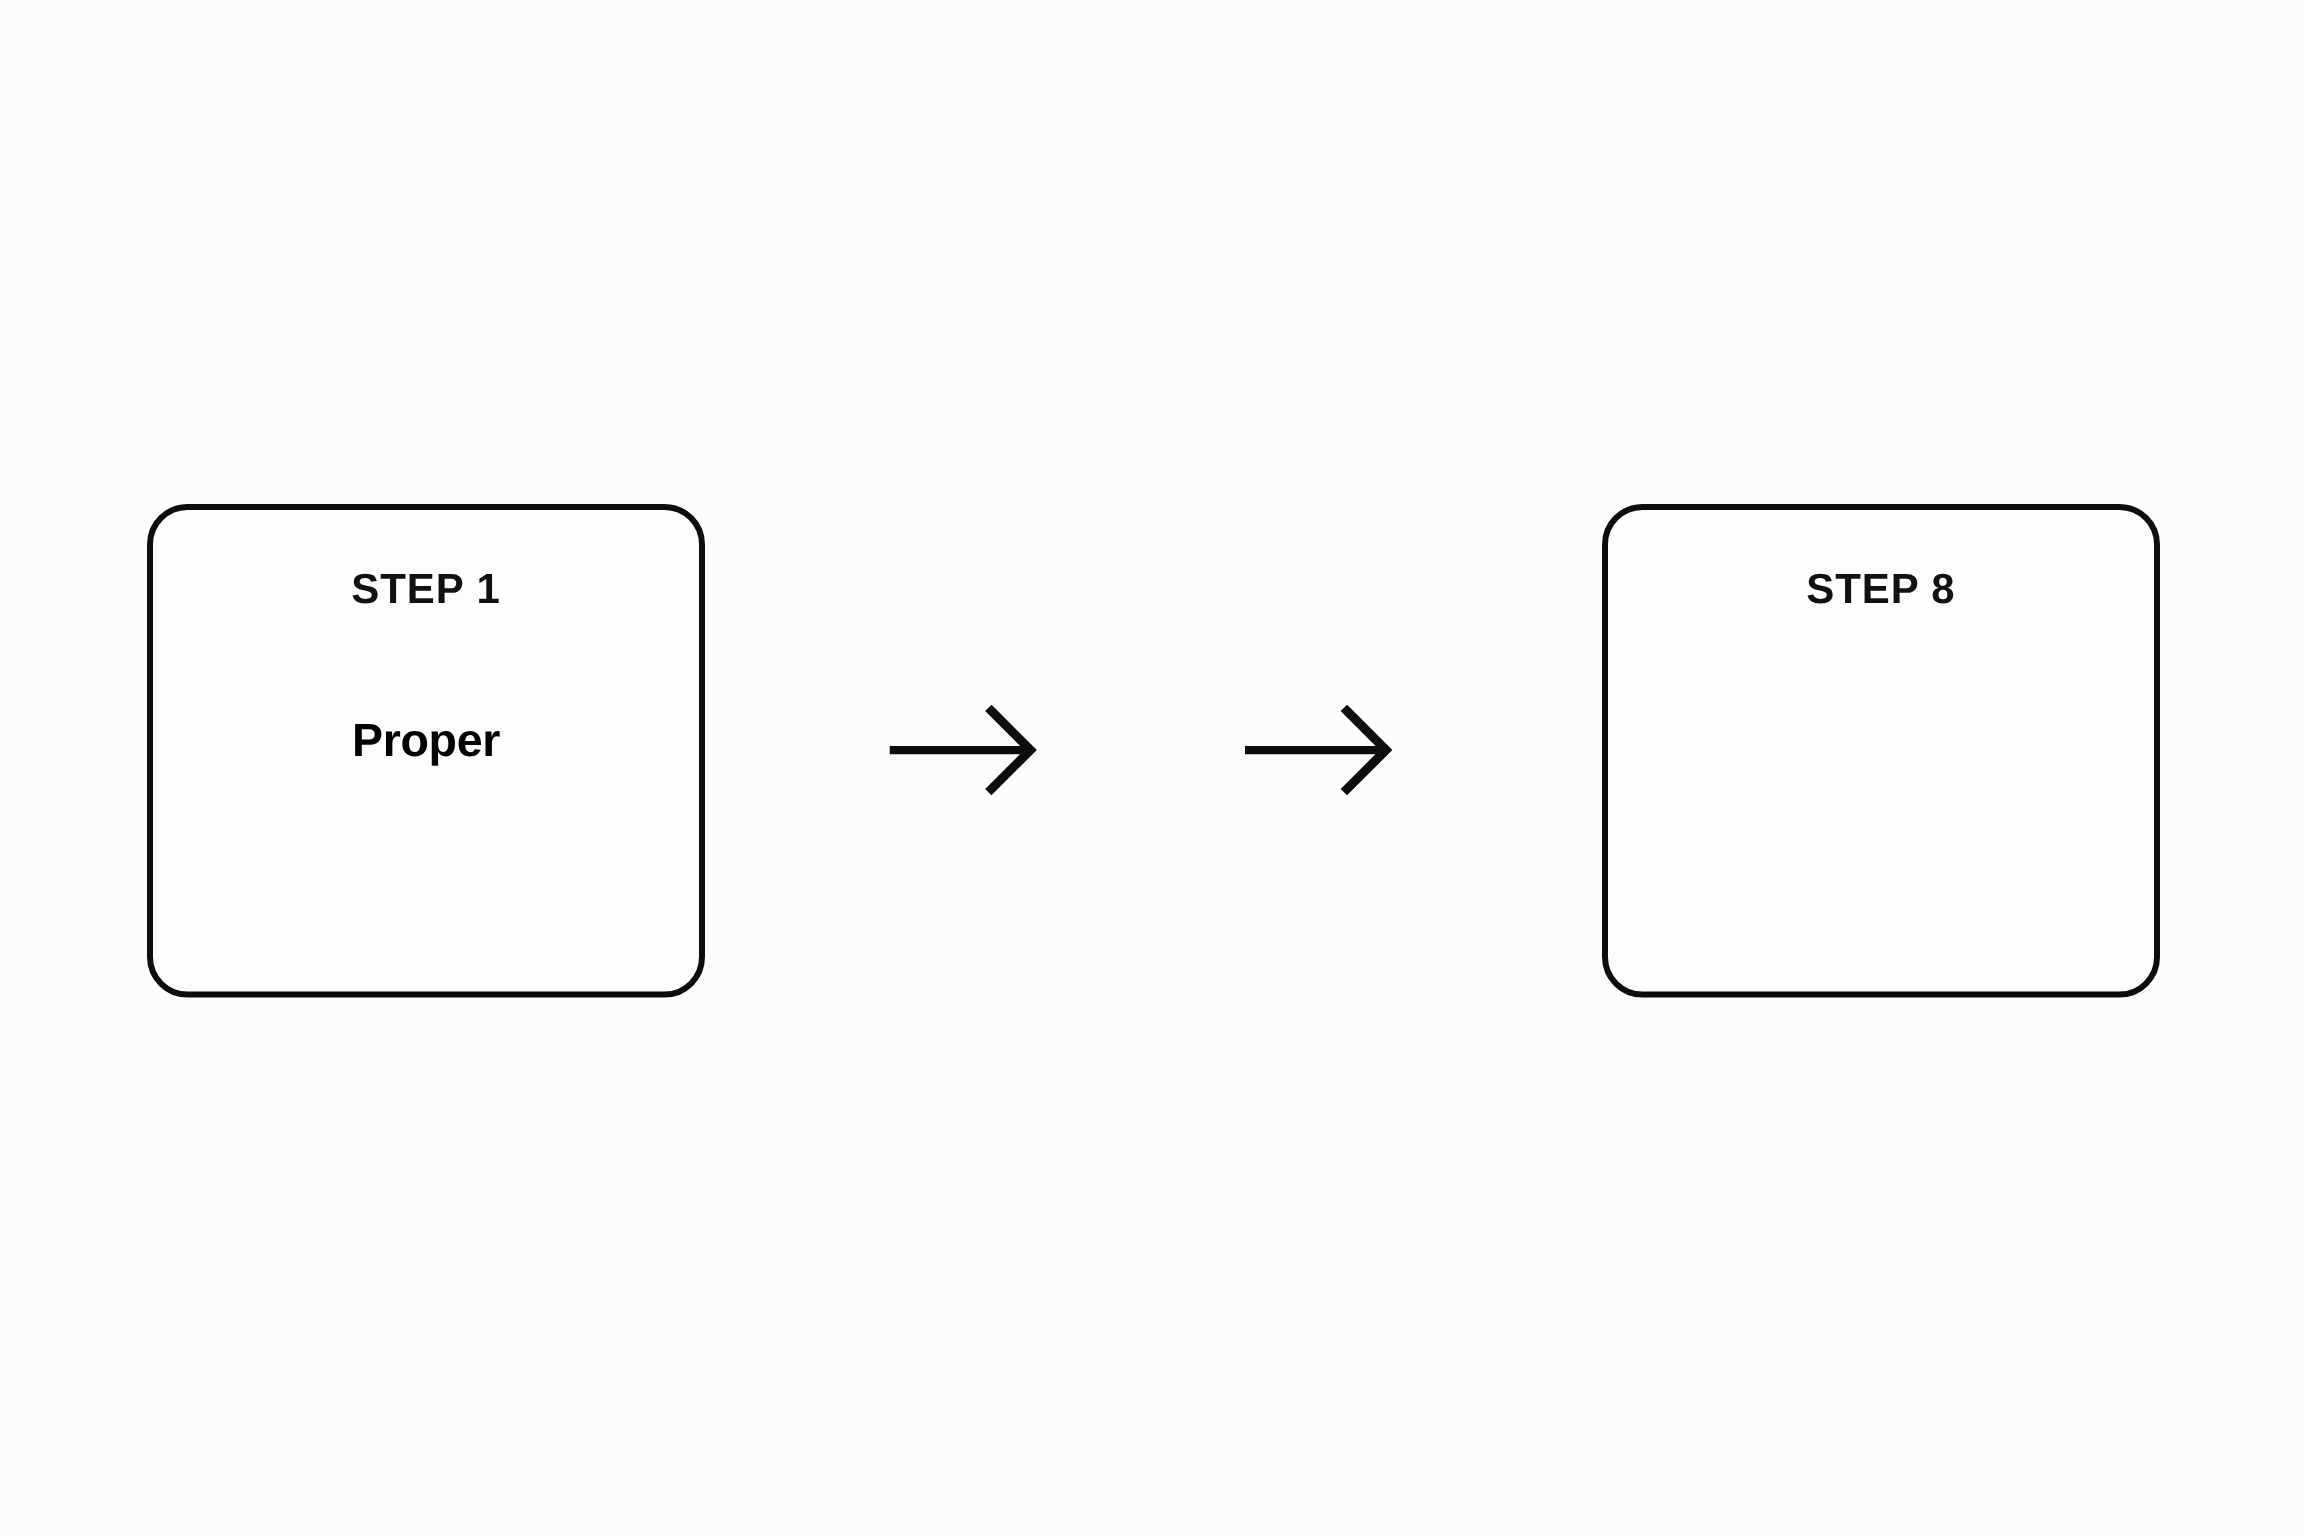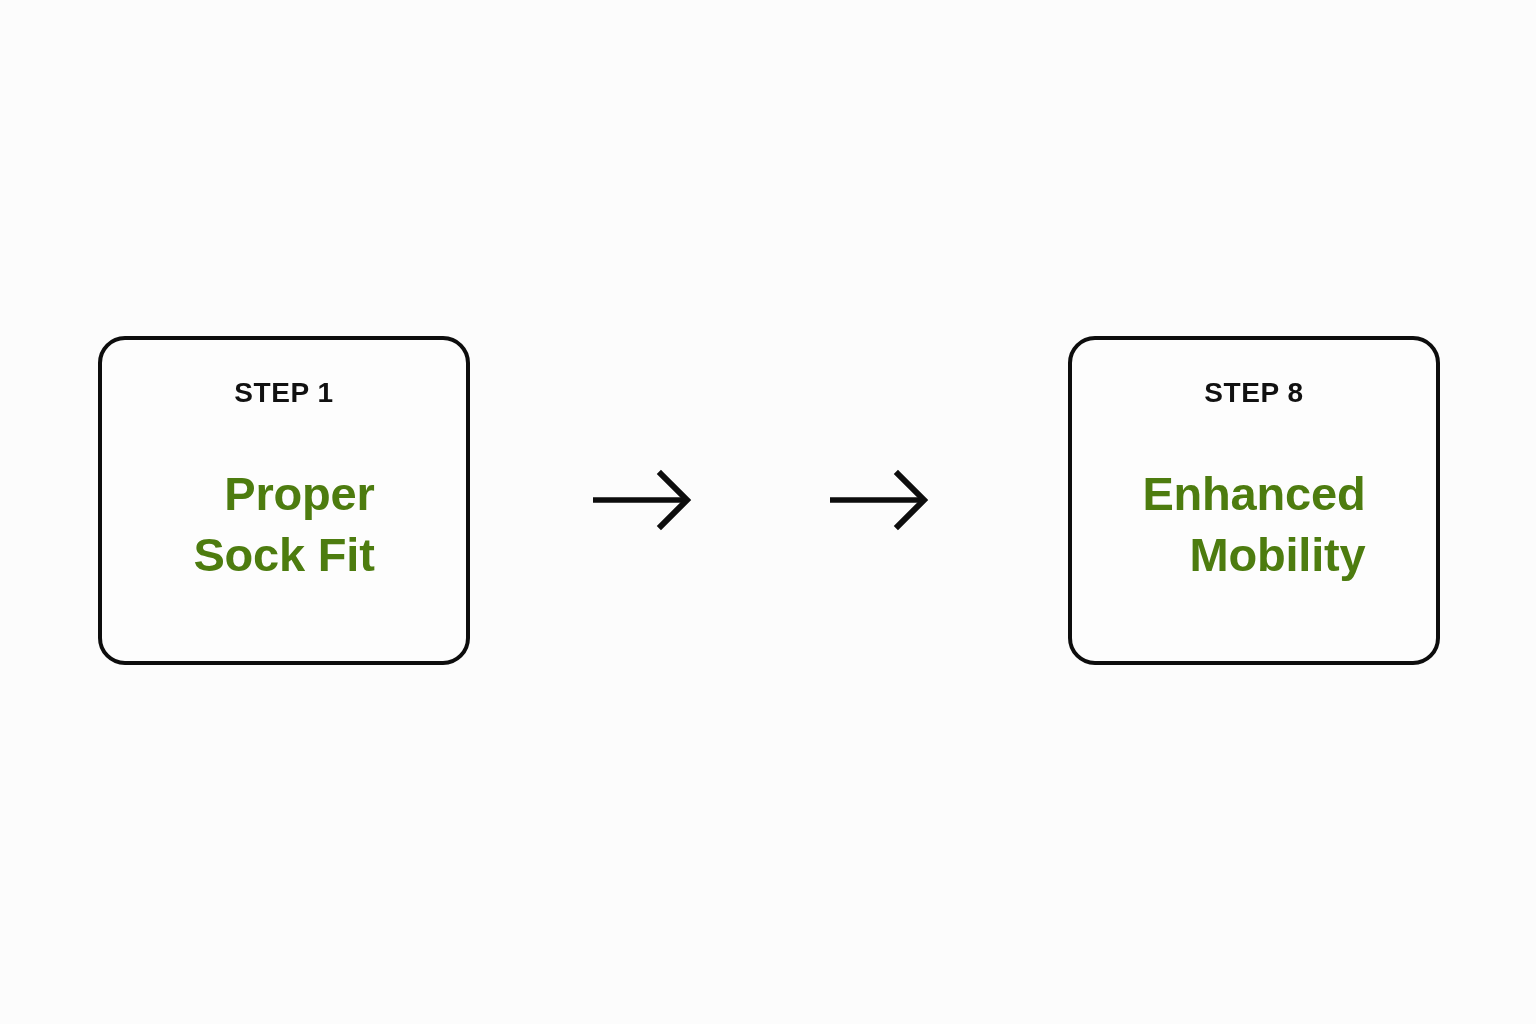--- a/index.html
+++ b/index.html
@@ -54,25 +54,25 @@
     font-size: 28px;
     font-weight: bold;
     letter-spacing: 0.6px;
     color: #111111;
     line-height: 1;
     text-align: center;
   }
 
   .step-title {
     margin-top: 56px;
-    font-size: 47px;
+    font-size: 31px;
     font-weight: 600;
-    color: #4d7c0f;
+    color: #000000;
     line-height: 61px;
-    text-align: right;
+    text-align: center;
     letter-spacing: -0.2px;
     padding: 0 14px;
   }
 
   .step-title .title-line {
     display: block;
     white-space: nowrap;
   }
 
   
@@ -94,21 +94,20 @@
 <body>
 
 <div id="diagram-canvas">
 
   <div class="flow-row">
 
     <div class="step-box">
       <div class="step-eyebrow">STEP 1</div>
       <div class="step-title">
         <span class="title-line">Proper</span>
-        <span class="title-line">Sock Fit</span>
       </div>
     </div>
 
     <div class="connector">
       <span>
         <svg width="115" height="80" viewBox="0 0 115 80" aria-hidden="true">
           <line x1="0" y1="40" x2="92" y2="40" stroke="#0d0d0d" stroke-width="5.5" stroke-linecap="butt"></line>
           <polyline points="68,14 94,40 68,66" fill="none" stroke="#0d0d0d" stroke-width="6" stroke-linecap="square" stroke-linejoin="miter"></polyline>
         </svg>
       </span>
@@ -119,20 +118,16 @@
       <span>
         <svg width="115" height="80" viewBox="0 0 115 80" aria-hidden="true">
           <line x1="0" y1="40" x2="92" y2="40" stroke="#0d0d0d" stroke-width="5.5" stroke-linecap="butt"></line>
           <polyline points="68,14 94,40 68,66" fill="none" stroke="#0d0d0d" stroke-width="6" stroke-linecap="square" stroke-linejoin="miter"></polyline>
         </svg>
       </span>
     </div>
 
     <div class="step-box">
       <div class="step-eyebrow">STEP 8</div>
-      <div class="step-title">
-        <span class="title-line">Enhanced</span>
-        <span class="title-line">Mobility</span>
-      </div>
     </div>
 
   </div>
 </div>
 
 </body></html>

